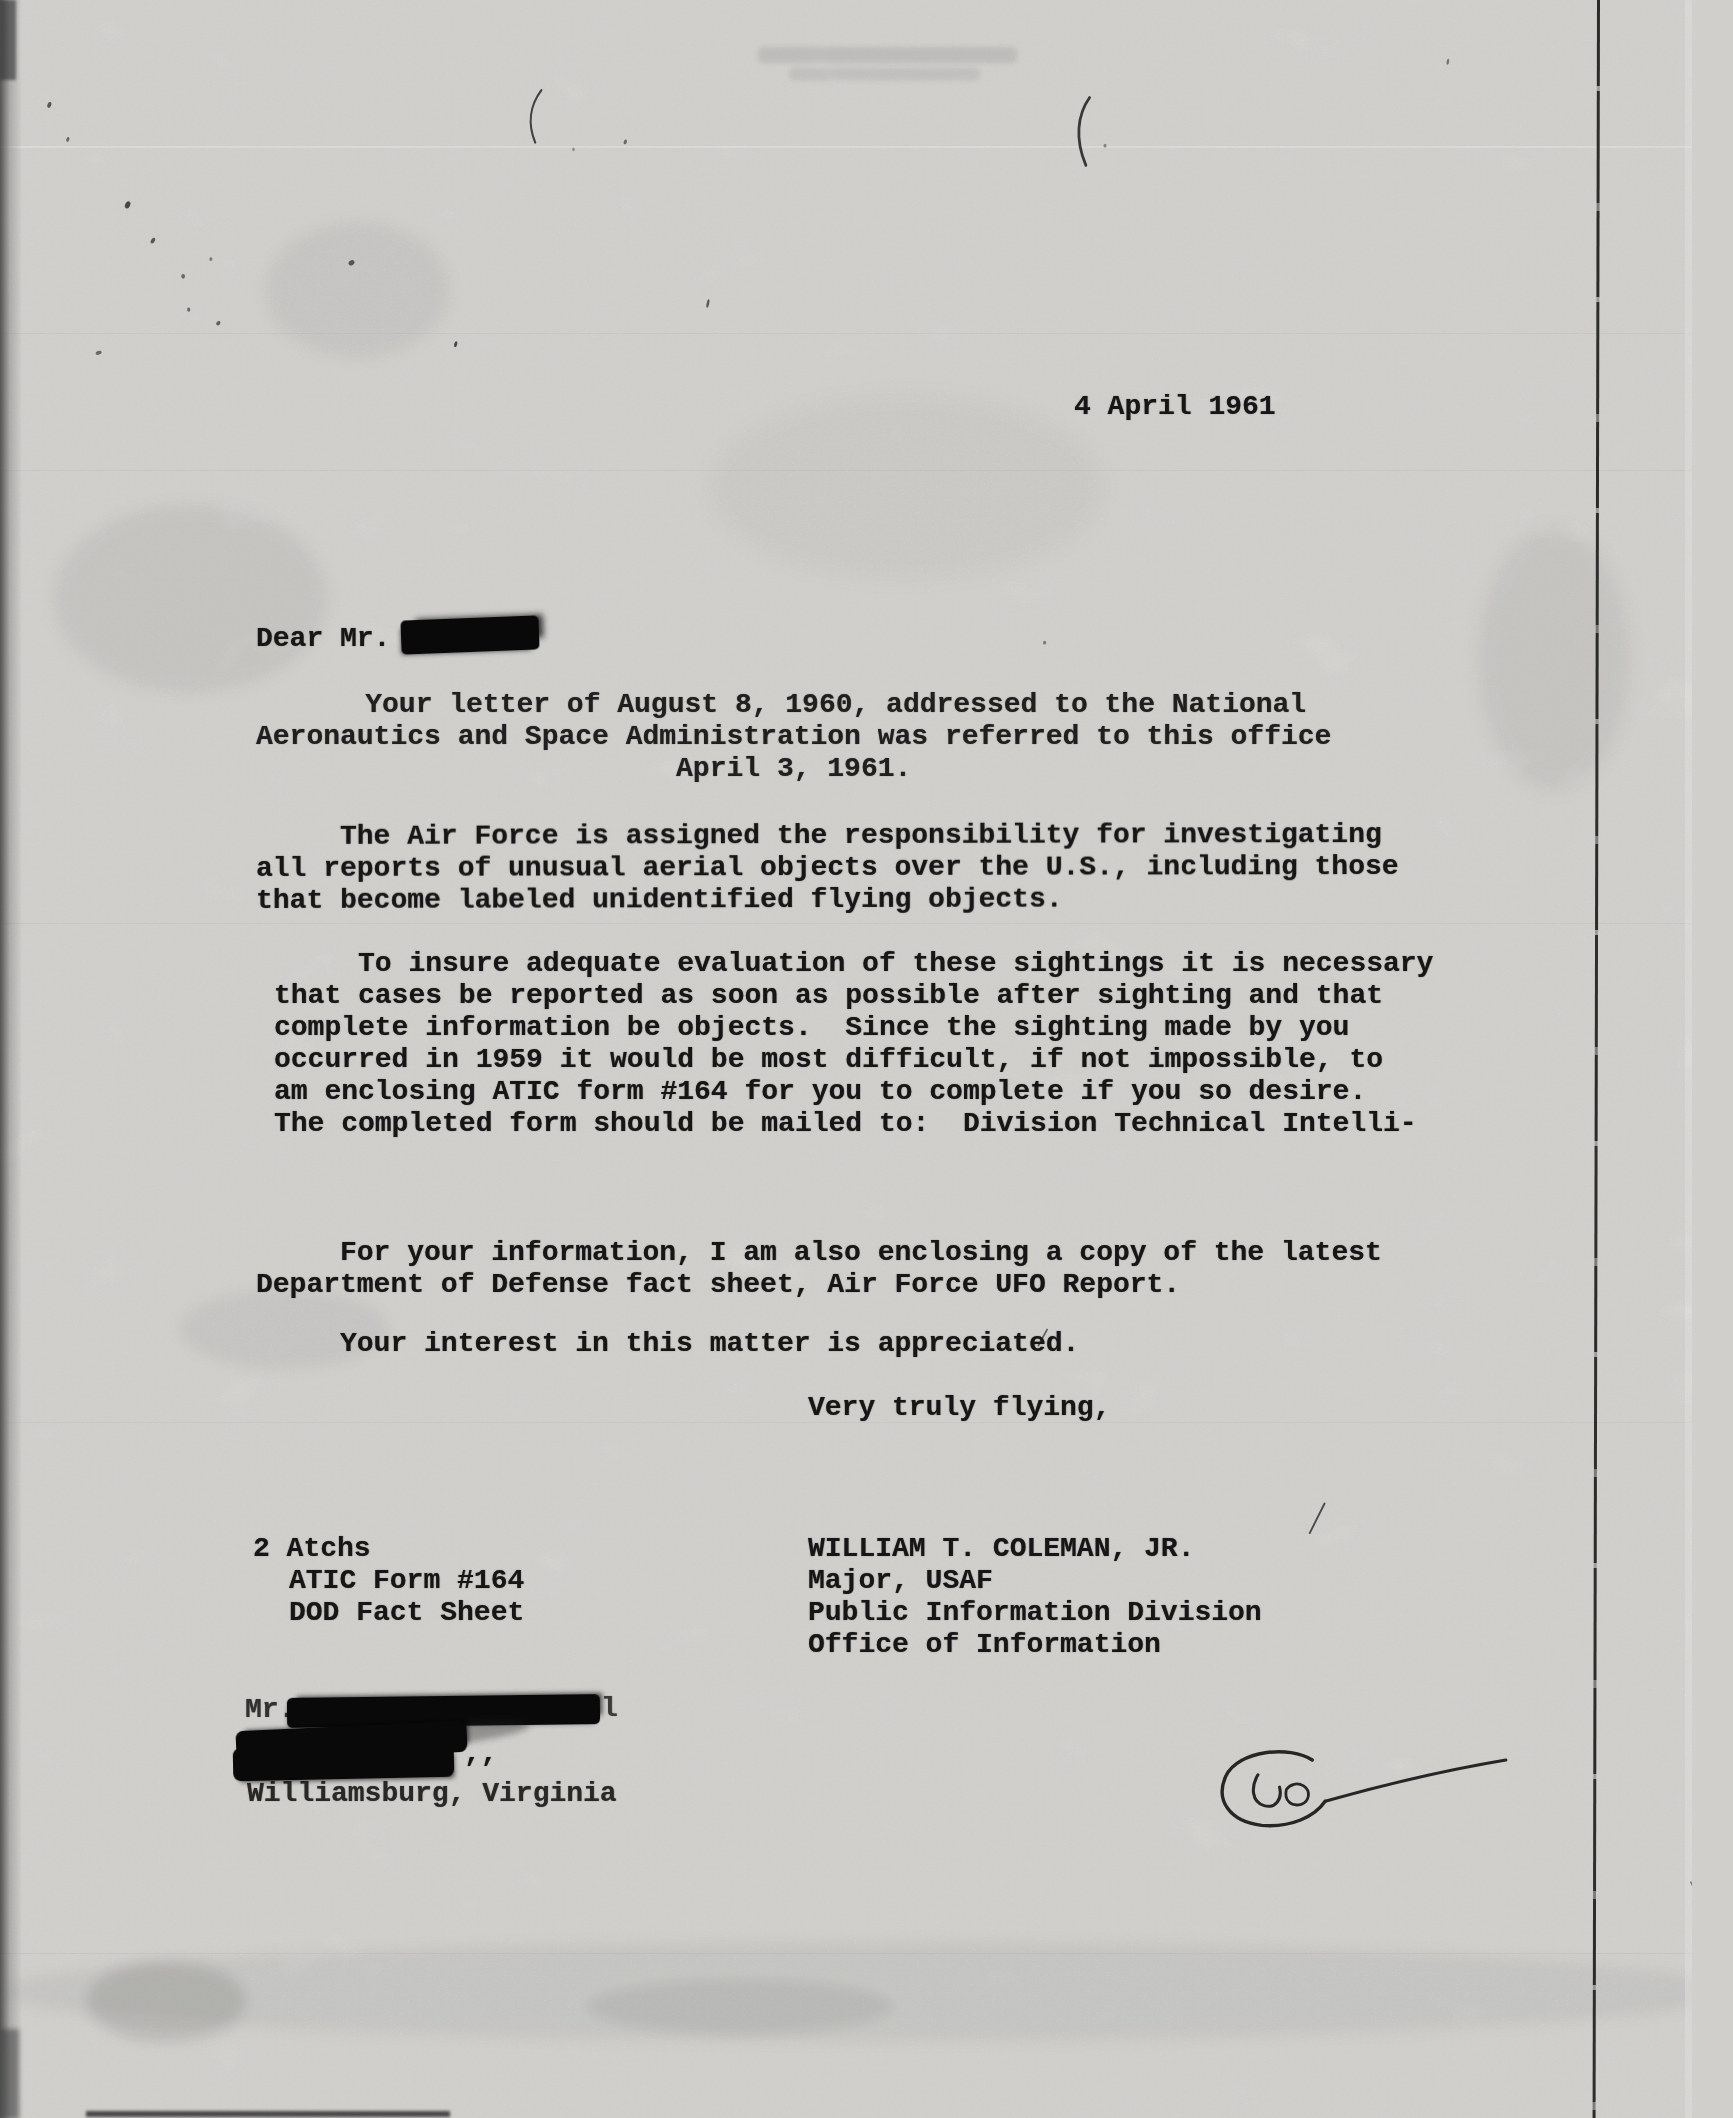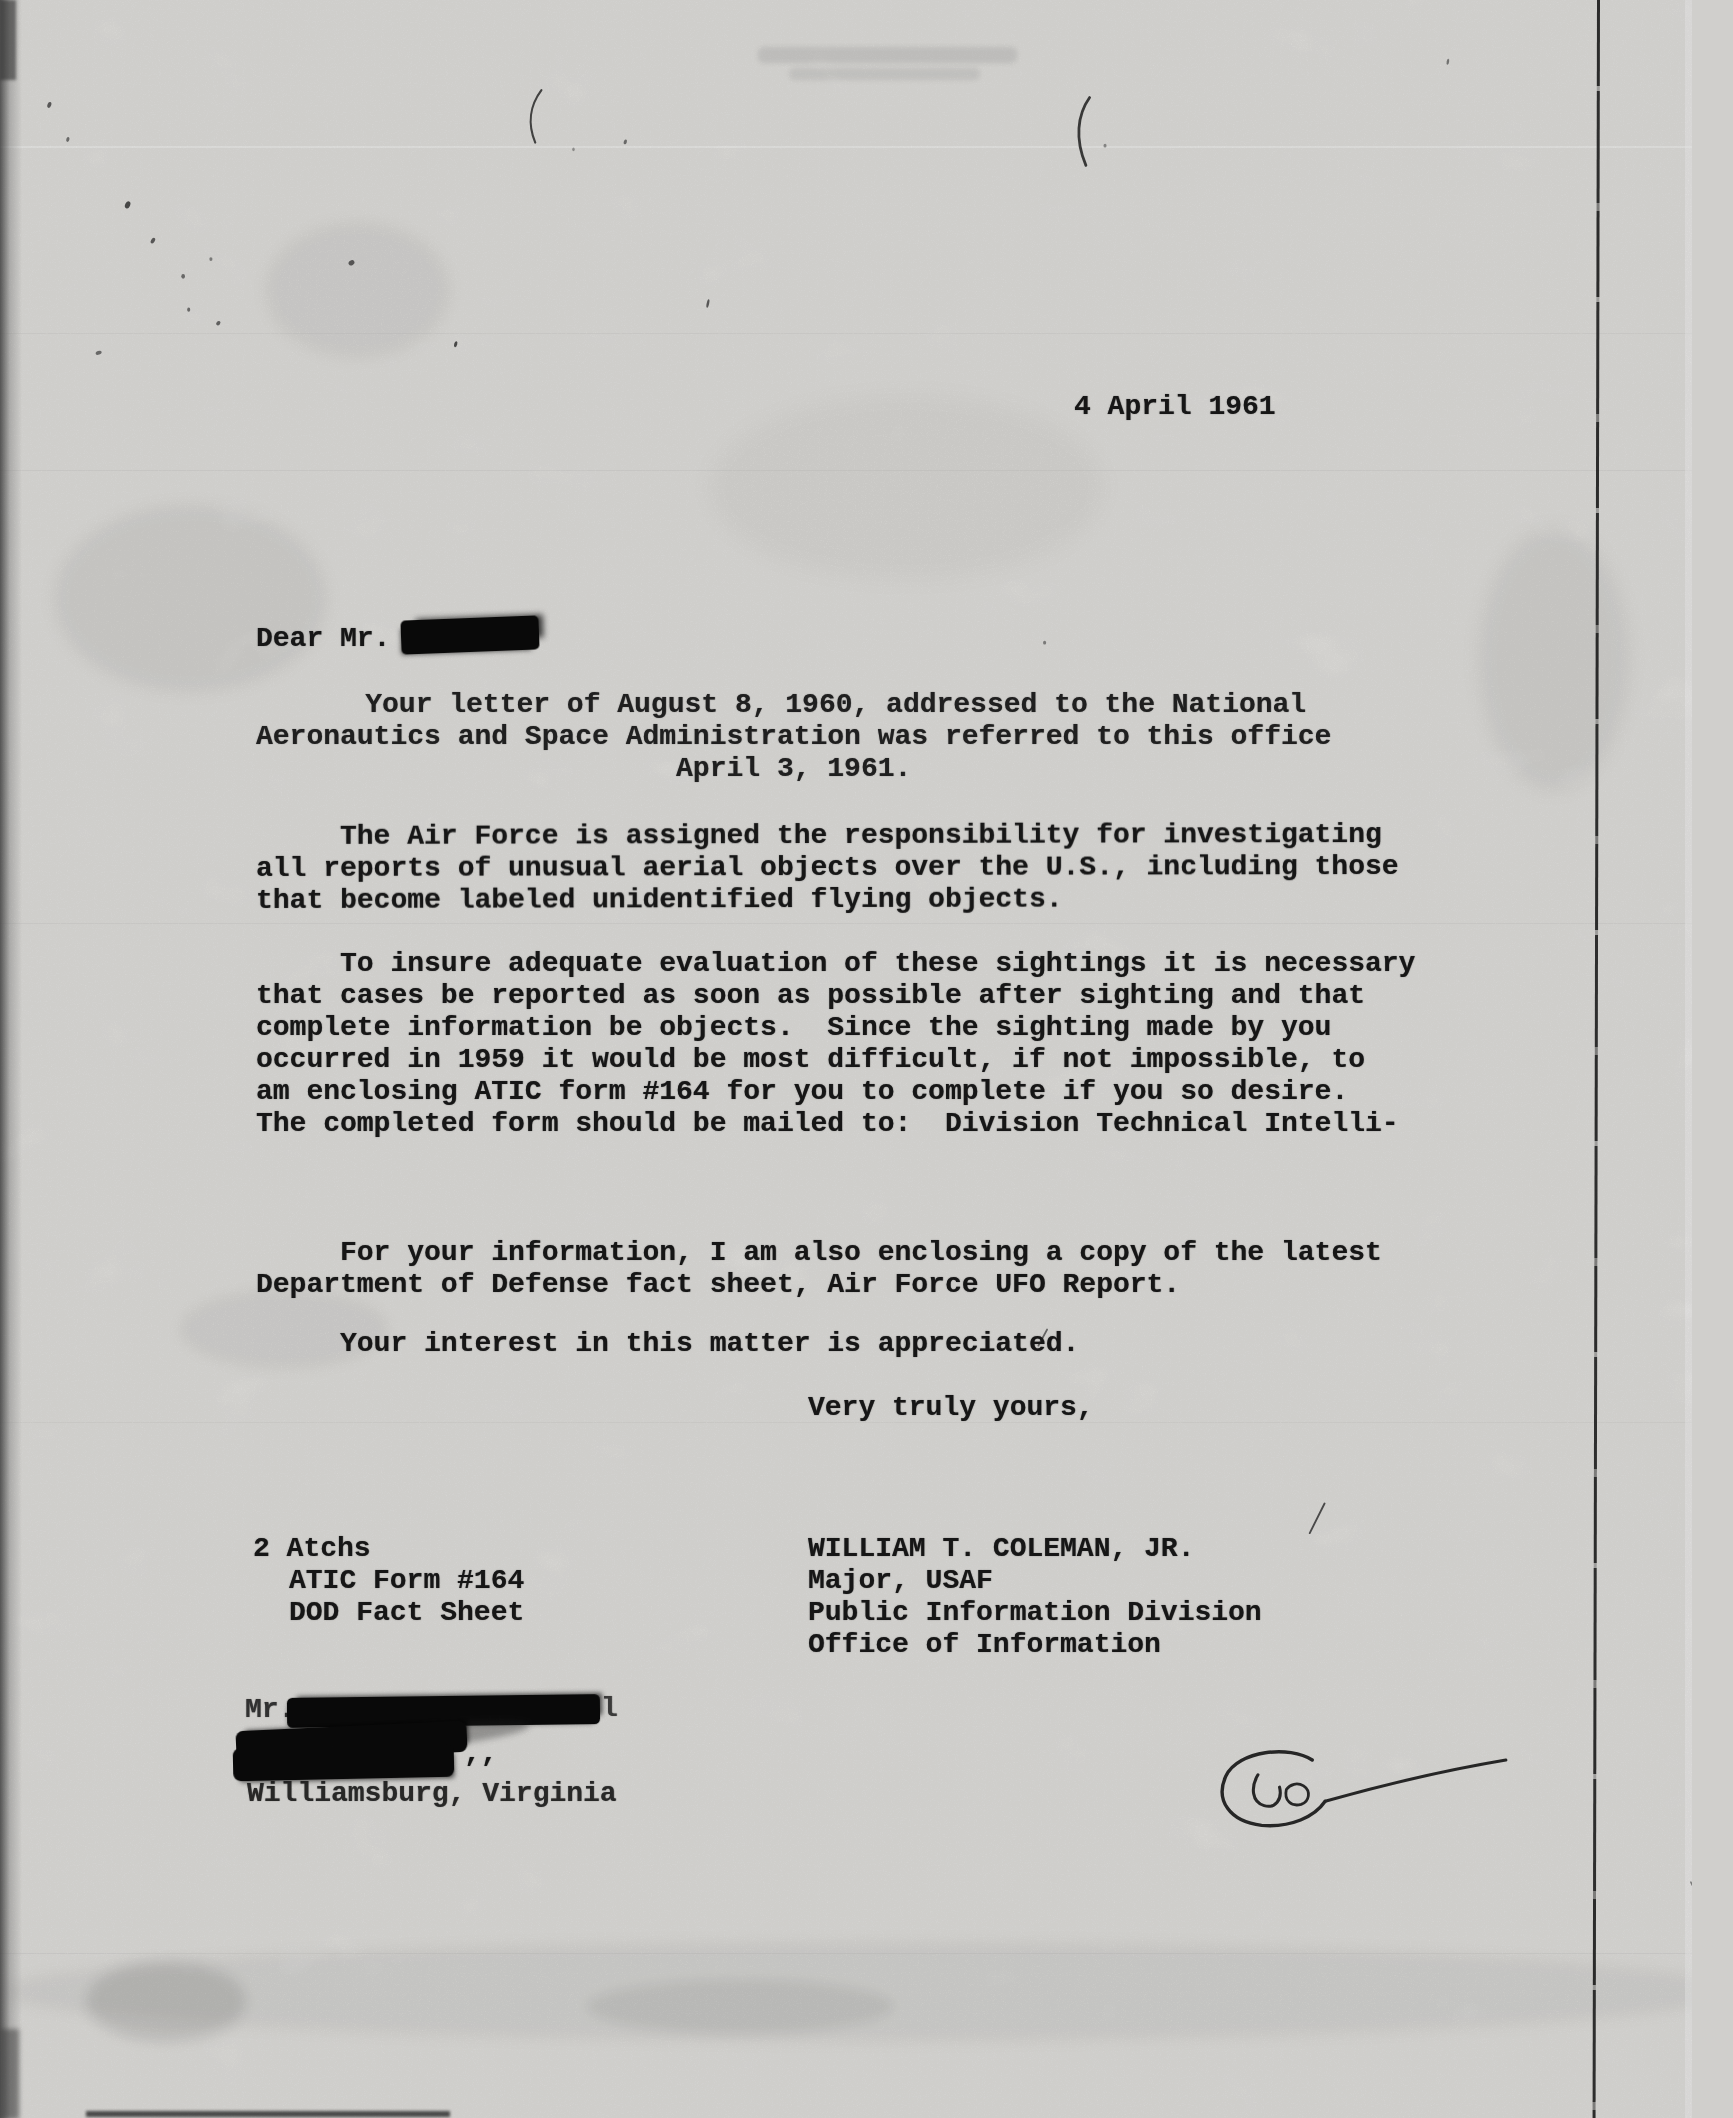--- a/index.html
+++ b/index.html
@@ -72,39 +72,39 @@
     <div class="line">Aeronautics and Space Administration was referred to this office</div>
     <div class="line">April 3, 1961.</div>
   </div>
 
   <div class="para" style="top:820px;transform:rotate(-.1deg);">
     <div class="line">     The Air Force is assigned the responsibility for investigating</div>
     <div class="line">all reports of unusual aerial objects over the U.S., including those</div>
     <div class="line">that become labeled unidentified flying objects.</div>
   </div>
 
-  <div class="para" style="top:948px;">
+  <div class="para" style="top:948px;margin-left:18px;">
     <div class="line">     To insure adequate evaluation of these sightings it is necessary</div>
     <div class="line">that cases be reported as soon as possible after sighting and that</div>
     <div class="line">complete information be objects.  Since the sighting made by you</div>
     <div class="line">occurred in 1959 it would be most difficult, if not impossible, to</div>
     <div class="line">am enclosing ATIC form #164 for you to complete if you so desire.</div>
     <div class="line">The completed form should be mailed to:  Division Technical Intelli-</div>
   </div>
 
   <div class="para" style="top:1237px;">
     <div class="line">     For your information, I am also enclosing a copy of the latest</div>
     <div class="line">Department of Defense fact sheet, Air Force UFO Report.</div>
   </div>
 
   <div class="para" style="top:1328px;">
     <div class="line">     Your interest in this matter is appreciated.</div>
   </div>
 
-  <div class="doc-line" style="left:808px;top:1392px;">Very truly yours,</div>
+  <div class="doc-line" style="left:808px;top:1392px;">Very truly flying,</div>
 
   <div class="para" style="left:253px;top:1533px;line-height:33px;">
     <div class="line">2 Atchs</div>
     <div class="line" style="left:36px;">ATIC Form #164</div>
     <div class="line" style="left:36px;">DOD Fact Sheet</div>
   </div>
 
   <div class="para" style="left:808px;top:1533px;line-height:33px;">
     <div class="line">WILLIAM T. COLEMAN, JR.</div>
     <div class="line">Major, USAF</div>

